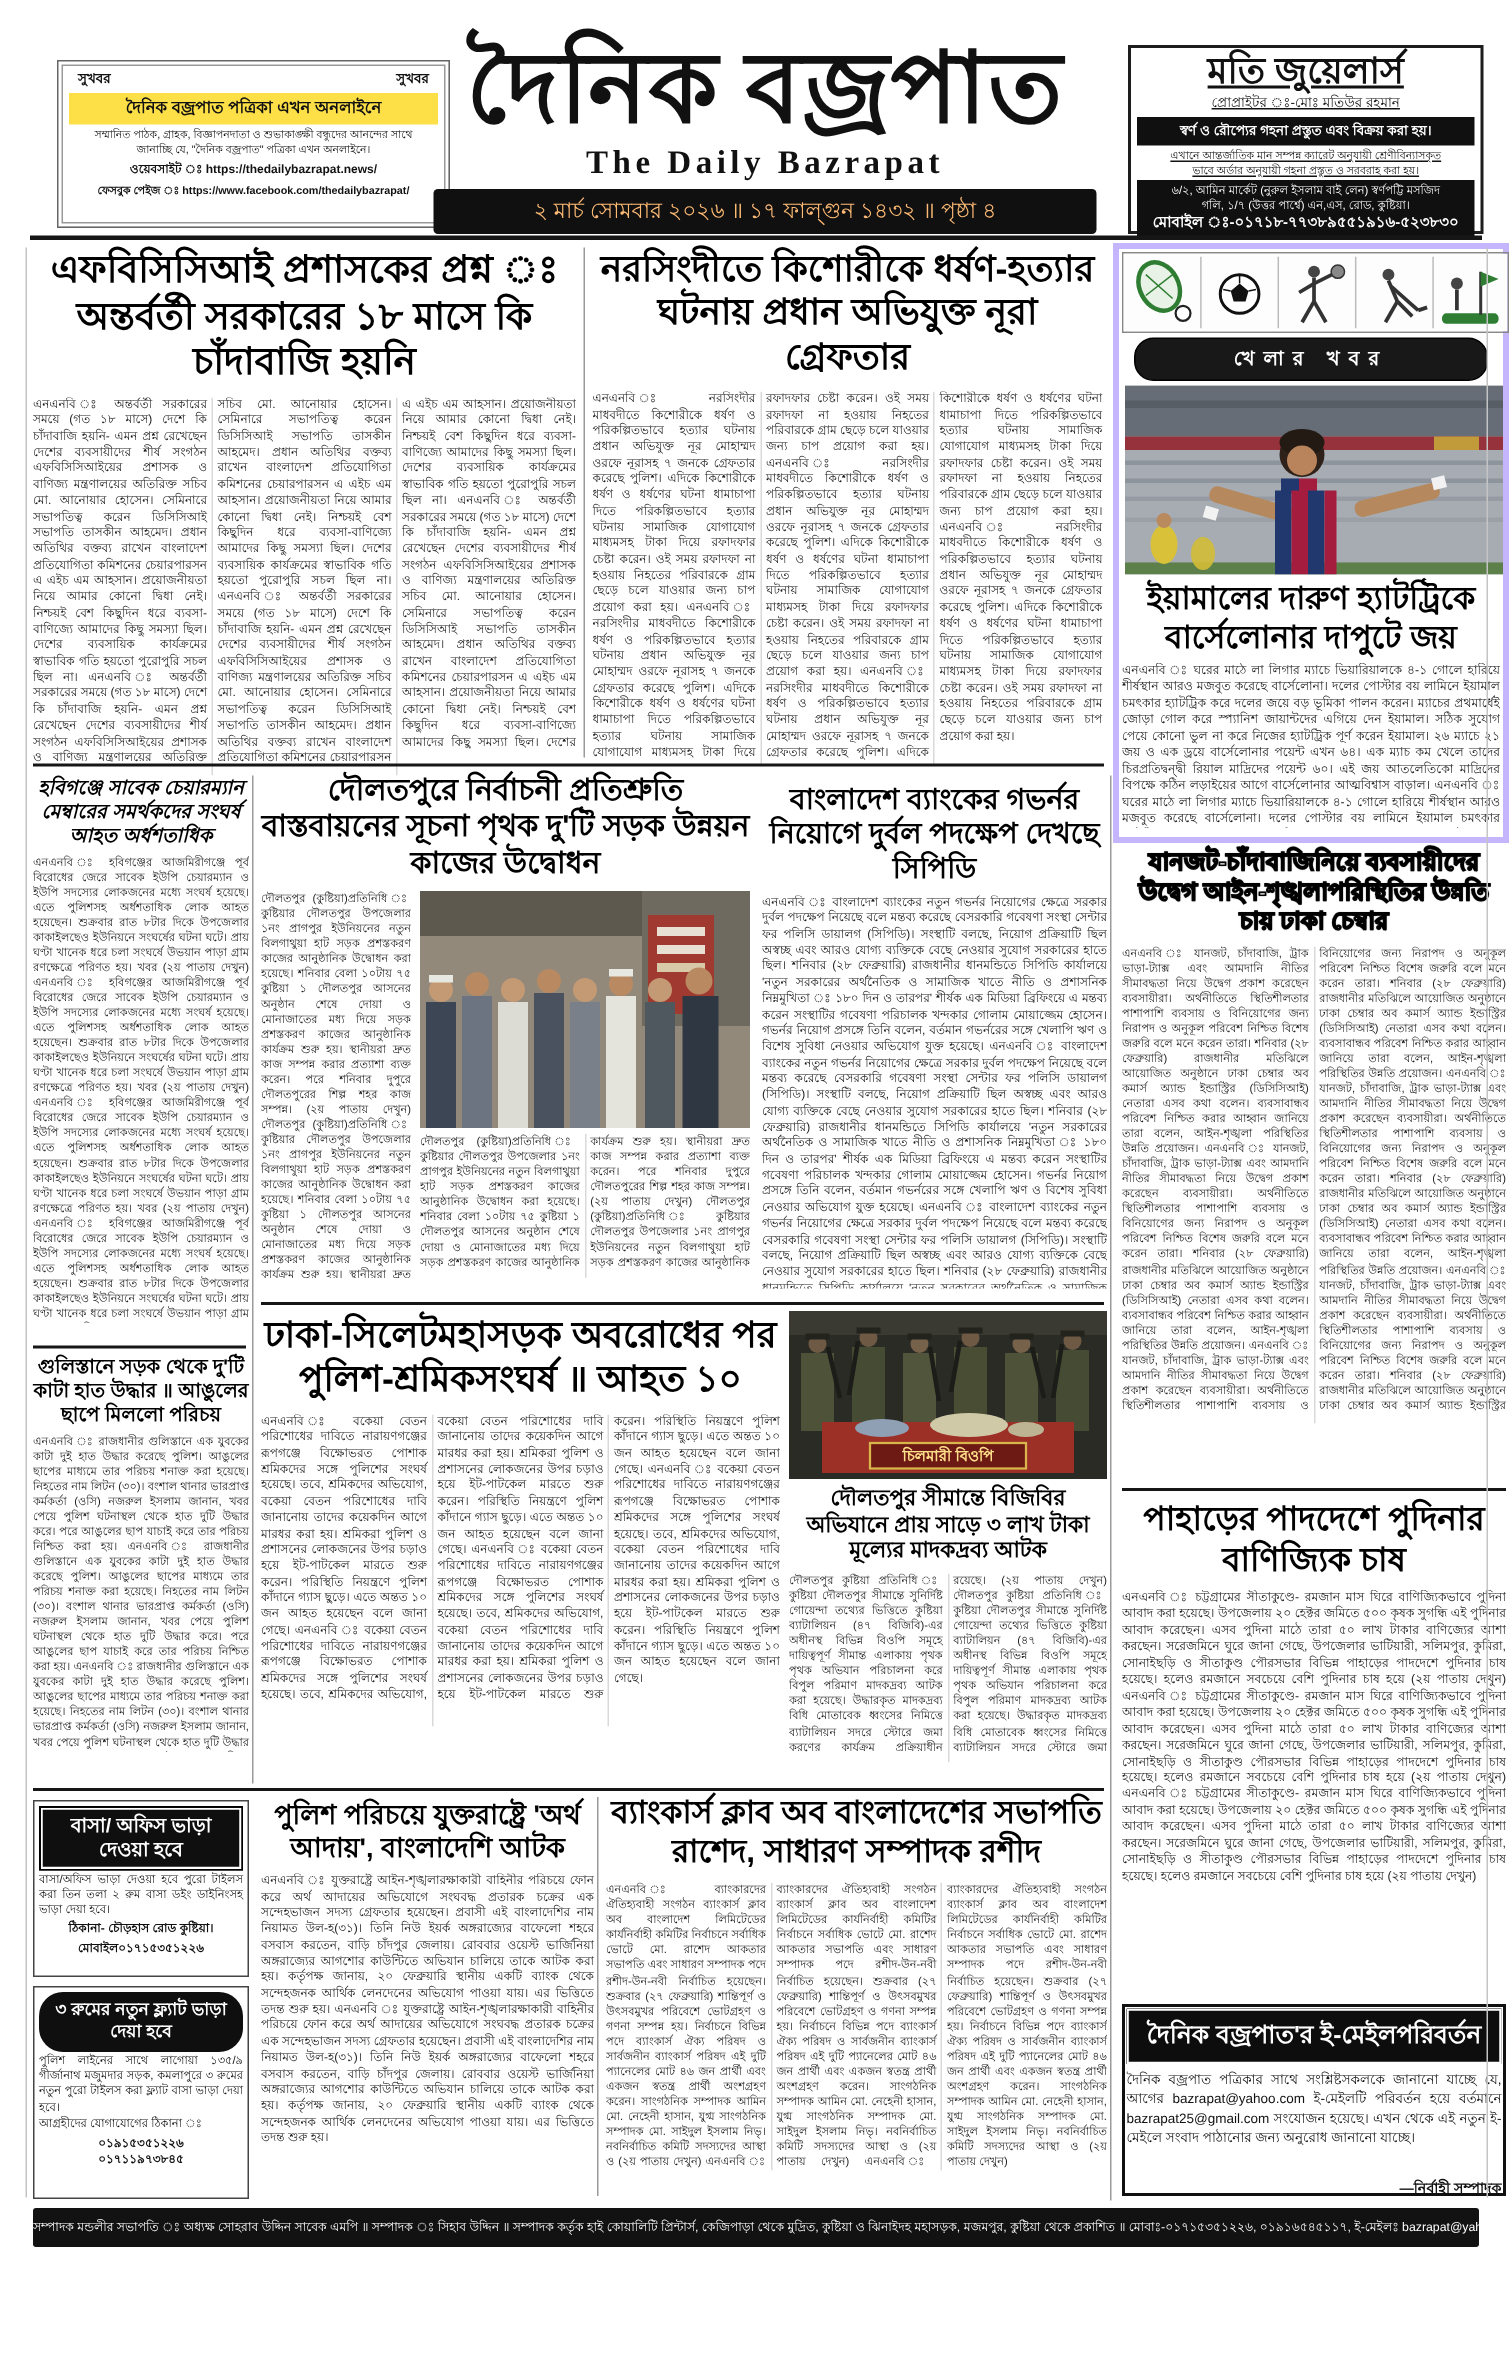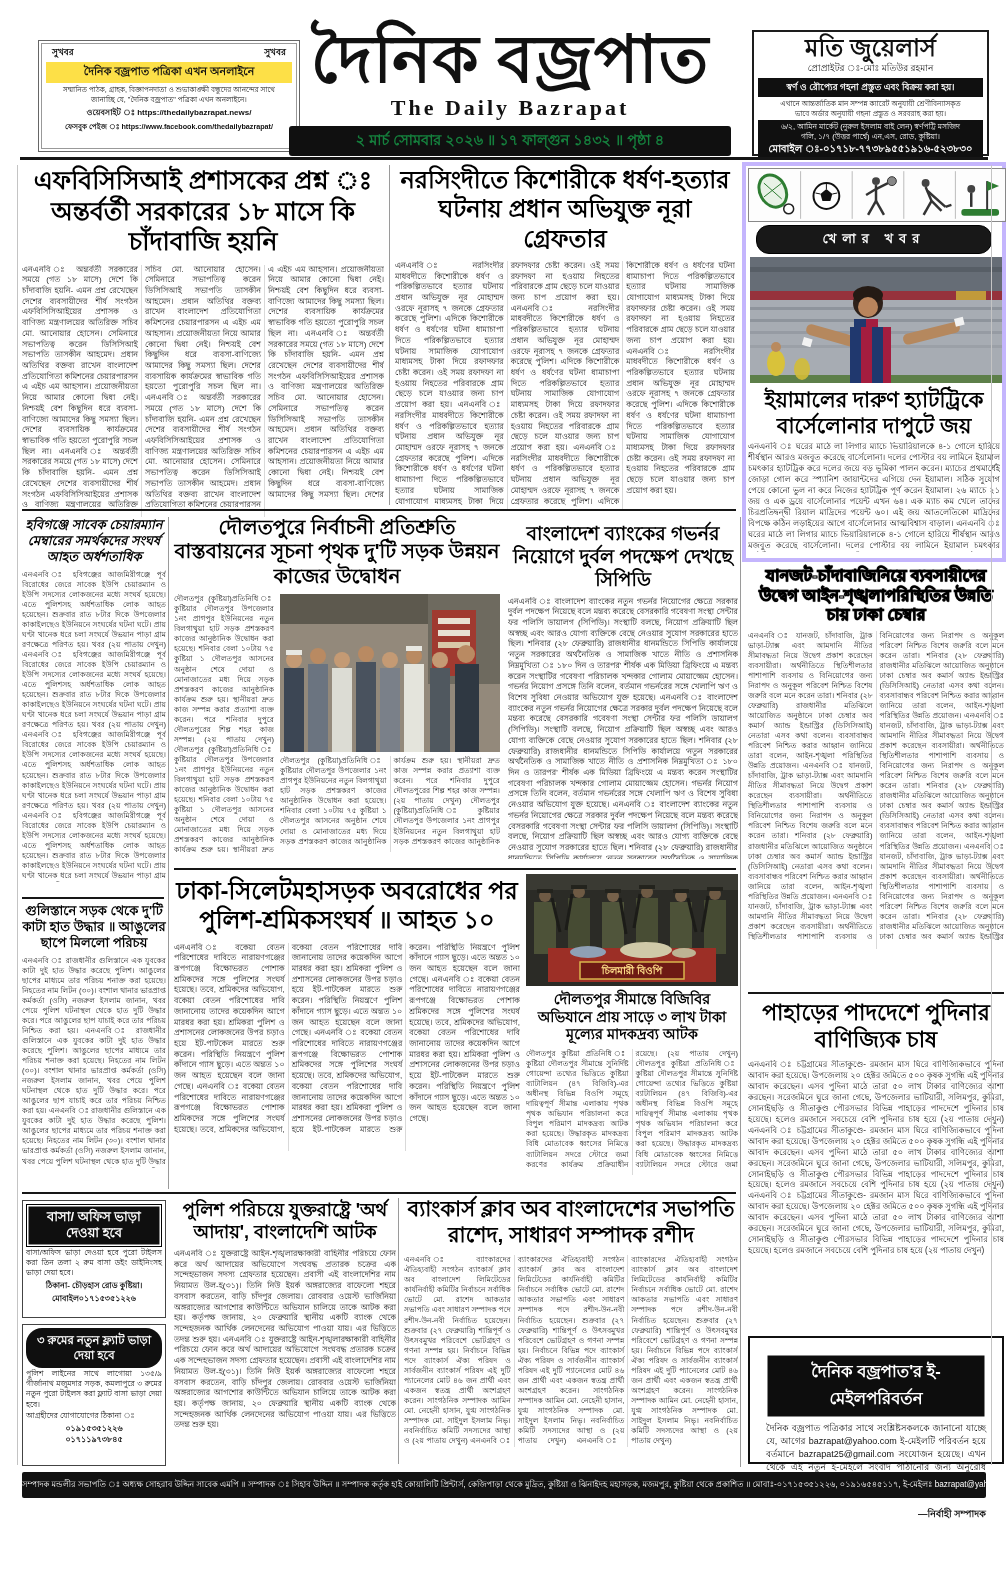--- a/index.html
+++ b/index.html
@@ -17,21 +17,21 @@
   .hl-outline{color:#fff;-webkit-text-stroke:1.1px #000;text-shadow:0 0 1px #000,0 0 1px #000;font-weight:900;}
   
   #left-ad{border:1px solid #666;box-shadow:inset 0 0 0 2px #fff,inset 0 0 0 3px #999;padding:4px 5px;box-sizing:border-box;}
   #left-ad .adrow{display:flex;justify-content:space-between;font-weight:bold;font-size:9px;padding:0 8px;}
   #left-ad .adtitle{background:#fde047;font-weight:bold;font-size:11px;text-align:center;margin:2px 2px;padding:1px 0;}
   #left-ad .adline{font-size:7.2px;text-align:center;line-height:1.35;}
   #left-ad .adlink{font-size:8px;font-weight:bold;text-align:center;margin-top:2px;}
   #masthead{text-align:center;}
   #masthead .title{font-size:66px;font-weight:900;line-height:1.02;letter-spacing:1px;}
   #masthead .subtitle{font-size:22px;font-weight:bold;letter-spacing:3px;margin-top:2px;}
-  #datebar{margin:5px auto 0;width:442px;background:#101010;color:#15803d;font-size:14.5px;font-weight:bold;
+  #datebar{margin:5px auto 0;width:442px;background:#101010;color:#fdba74;font-size:14.5px;font-weight:normal;
            text-align:center;padding:3px 0;border-radius:3px;}
   #right-ad{border:2px solid #1d1d1d;padding:3px 4px;box-sizing:border-box;text-align:center;}
   #right-ad .jtitle{font-size:24px;font-weight:900;line-height:1.05;}
   #right-ad .jprop{font-size:9px;margin-top:1px;}
   #right-ad .jbanner{background:#101010;color:#fff;font-size:9px;font-weight:bold;padding:2px 0;margin:2px 0;}
   #right-ad .jline{font-size:7.2px;line-height:1.3;}
   #right-ad .jaddr{background:#101010;color:#fff;font-size:7.6px;line-height:1.35;padding:2px 1px;margin-top:2px;}
   #right-ad .jphone{font-size:10px;font-weight:bold;}
   
   #sports{border:4px solid #c4b5fd;padding:2px;box-sizing:border-box;background:#fff;}
@@ -39,21 +39,21 @@
                text-align:center;font-weight:bold;font-size:13px;letter-spacing:6px;padding:3px 0;}
   
   .boxad{border:1px solid #444;padding:3px;box-sizing:border-box;}
   .boxad .bt1{background:#0f0f0f;color:#fff;font-weight:bold;font-size:13px;text-align:center;
               padding:4px 2px;line-height:1.25;border:1px solid #000;box-shadow:inset 0 0 0 1.5px #fff;}
   .boxad .bt2{background:#0f0f0f;color:#fff;font-weight:bold;font-size:11.5px;text-align:center;
               padding:5px 4px;line-height:1.3;border-radius:16px;}
   .boxad .btxt{font-size:7.6px;text-align:justify;margin-top:1px;line-height:1.35;}
   .boxad .bctr{font-size:8px;text-align:center;font-weight:bold;line-height:1.4;margin-top:2px;}
   
-  #emailbox{border:2px solid #101010;padding:16px;box-sizing:border-box;}
+  #emailbox{border:2px solid #101010;padding:1px;box-sizing:border-box;}
   #emailbox .et{background:#0d0d0d;color:#fff;font-weight:900;font-size:16.5px;text-align:center;
                 padding:5px 1px;box-shadow:inset 0 0 0 1.5px #fff;}
   #emailbox .eb{font-size:9px;text-align:justify;margin-top:4px;line-height:1.45;}
   #emailbox .es{font-size:9.5px;font-weight:bold;text-align:right;margin-top:20px;}
   #footerbar{background:#121212;color:#fff;font-size:8.2px;text-align:center;line-height:26px;
              white-space:nowrap;overflow:hidden;border-radius:2px;}
 </style>
 </head>
 <body>
 
@@ -70,21 +70,21 @@
     <div class="adlink">ওয়েবসাইট ঃ https://thedailybazrapat.news/</div>
     <div class="adlink" style="font-size:7.2px;text-align:center;">ফেসবুক পেইজ ঃ https://www.facebook.com/thedailybazrapat/</div>
   </div>
 
   <div class="abs" id="masthead" style="left:280px;top:26px;width:460px;">
     <div class="title serif">দৈনিক বজ্রপাত</div>
     <div class="subtitle serif">The Daily Bazrapat</div>
     <div id="datebar">২ মার্চ সোমবার ২০২৬ ॥ ১৭ ফাল্গুন ১৪৩২ ॥ পৃষ্ঠা ৪</div>
   </div>
 
-  <div class="abs" id="right-ad" style="left:752px;top:30px;width:237px;height:126px;">
+  <div class="abs" id="right-ad" style="left:752px;top:30px;width:237px;height:126px;text-decoration:underline;">
     <div class="jtitle">মতি জুয়েলার্স</div>
     <div class="jprop">প্রোপ্রাইটর ঃ-মোঃ মতিউর রহমান</div>
     <div class="jbanner">স্বর্ণ ও রৌপ্যের গহনা প্রস্তুত এবং বিক্রয় করা হয়।</div>
     <div class="jline">এখানে আন্তর্জাতিক মান সম্পন্ন ক্যারেট অনুযায়ী শ্রেণীবিন্যাসকৃত</div>
     <div class="jline">ভাবে অর্ডার অনুযায়ী গহনা প্রস্তুত ও সরবরাহ করা হয়।</div>
     <div class="jaddr">
       <div>৬/২, আমিন মার্কেট (নুরুল ইসলাম বাই লেন) স্বর্ণপট্টি মসজিদ</div>
       <div>গলি, ১/৭ (উত্তর পার্শ্বে) এন,এস, রোড, কুষ্টিয়া।</div>
       <div class="jphone">মোবাইল ঃ-০১৭১৮-৭৭৩৮৯৫৫১৯১৬-৫২৩৮৩০</div>
     </div>

